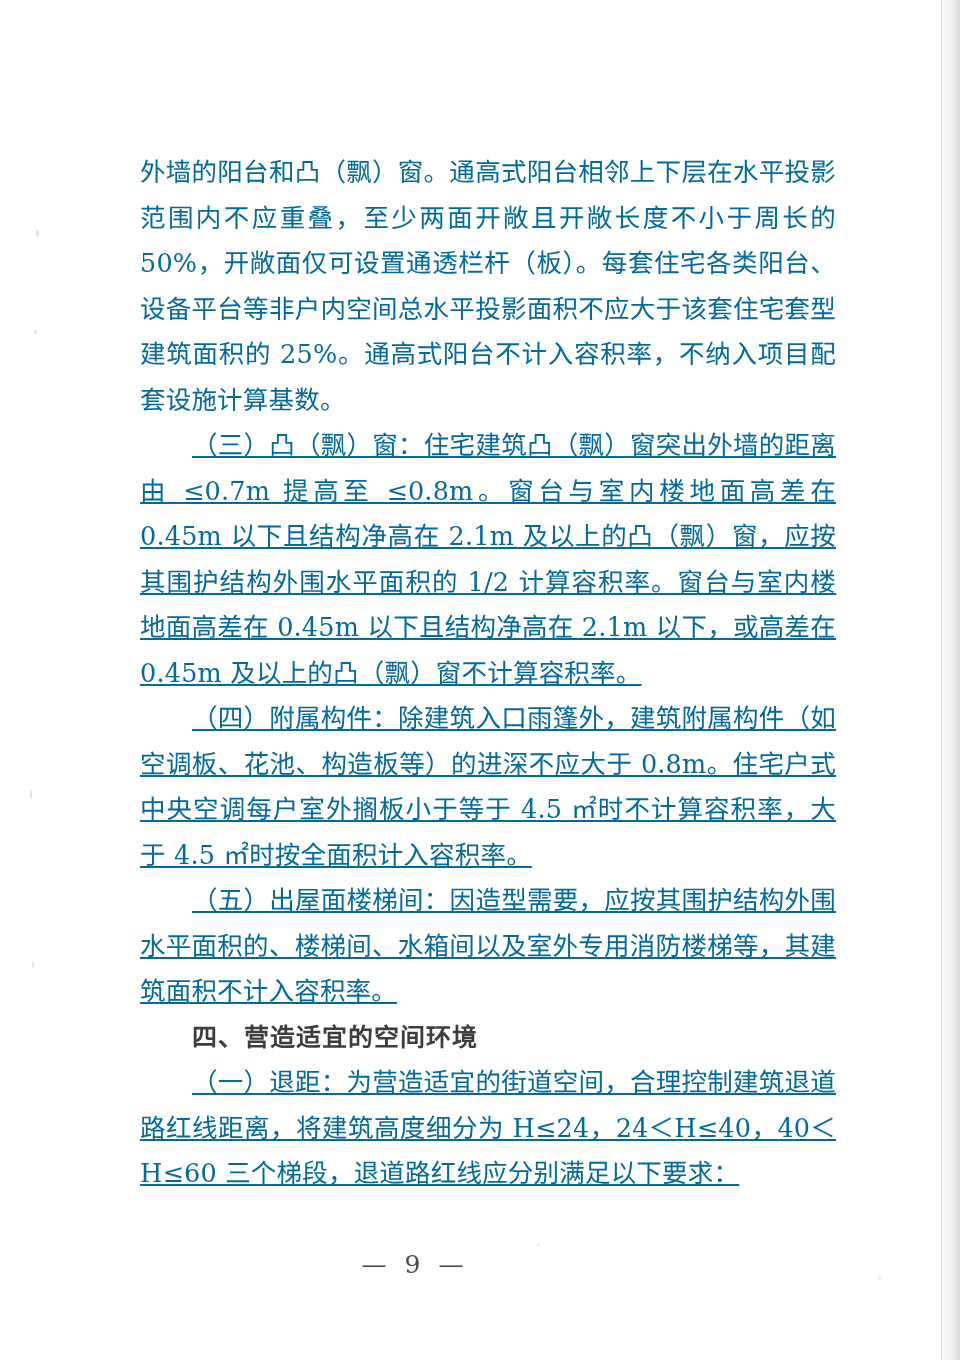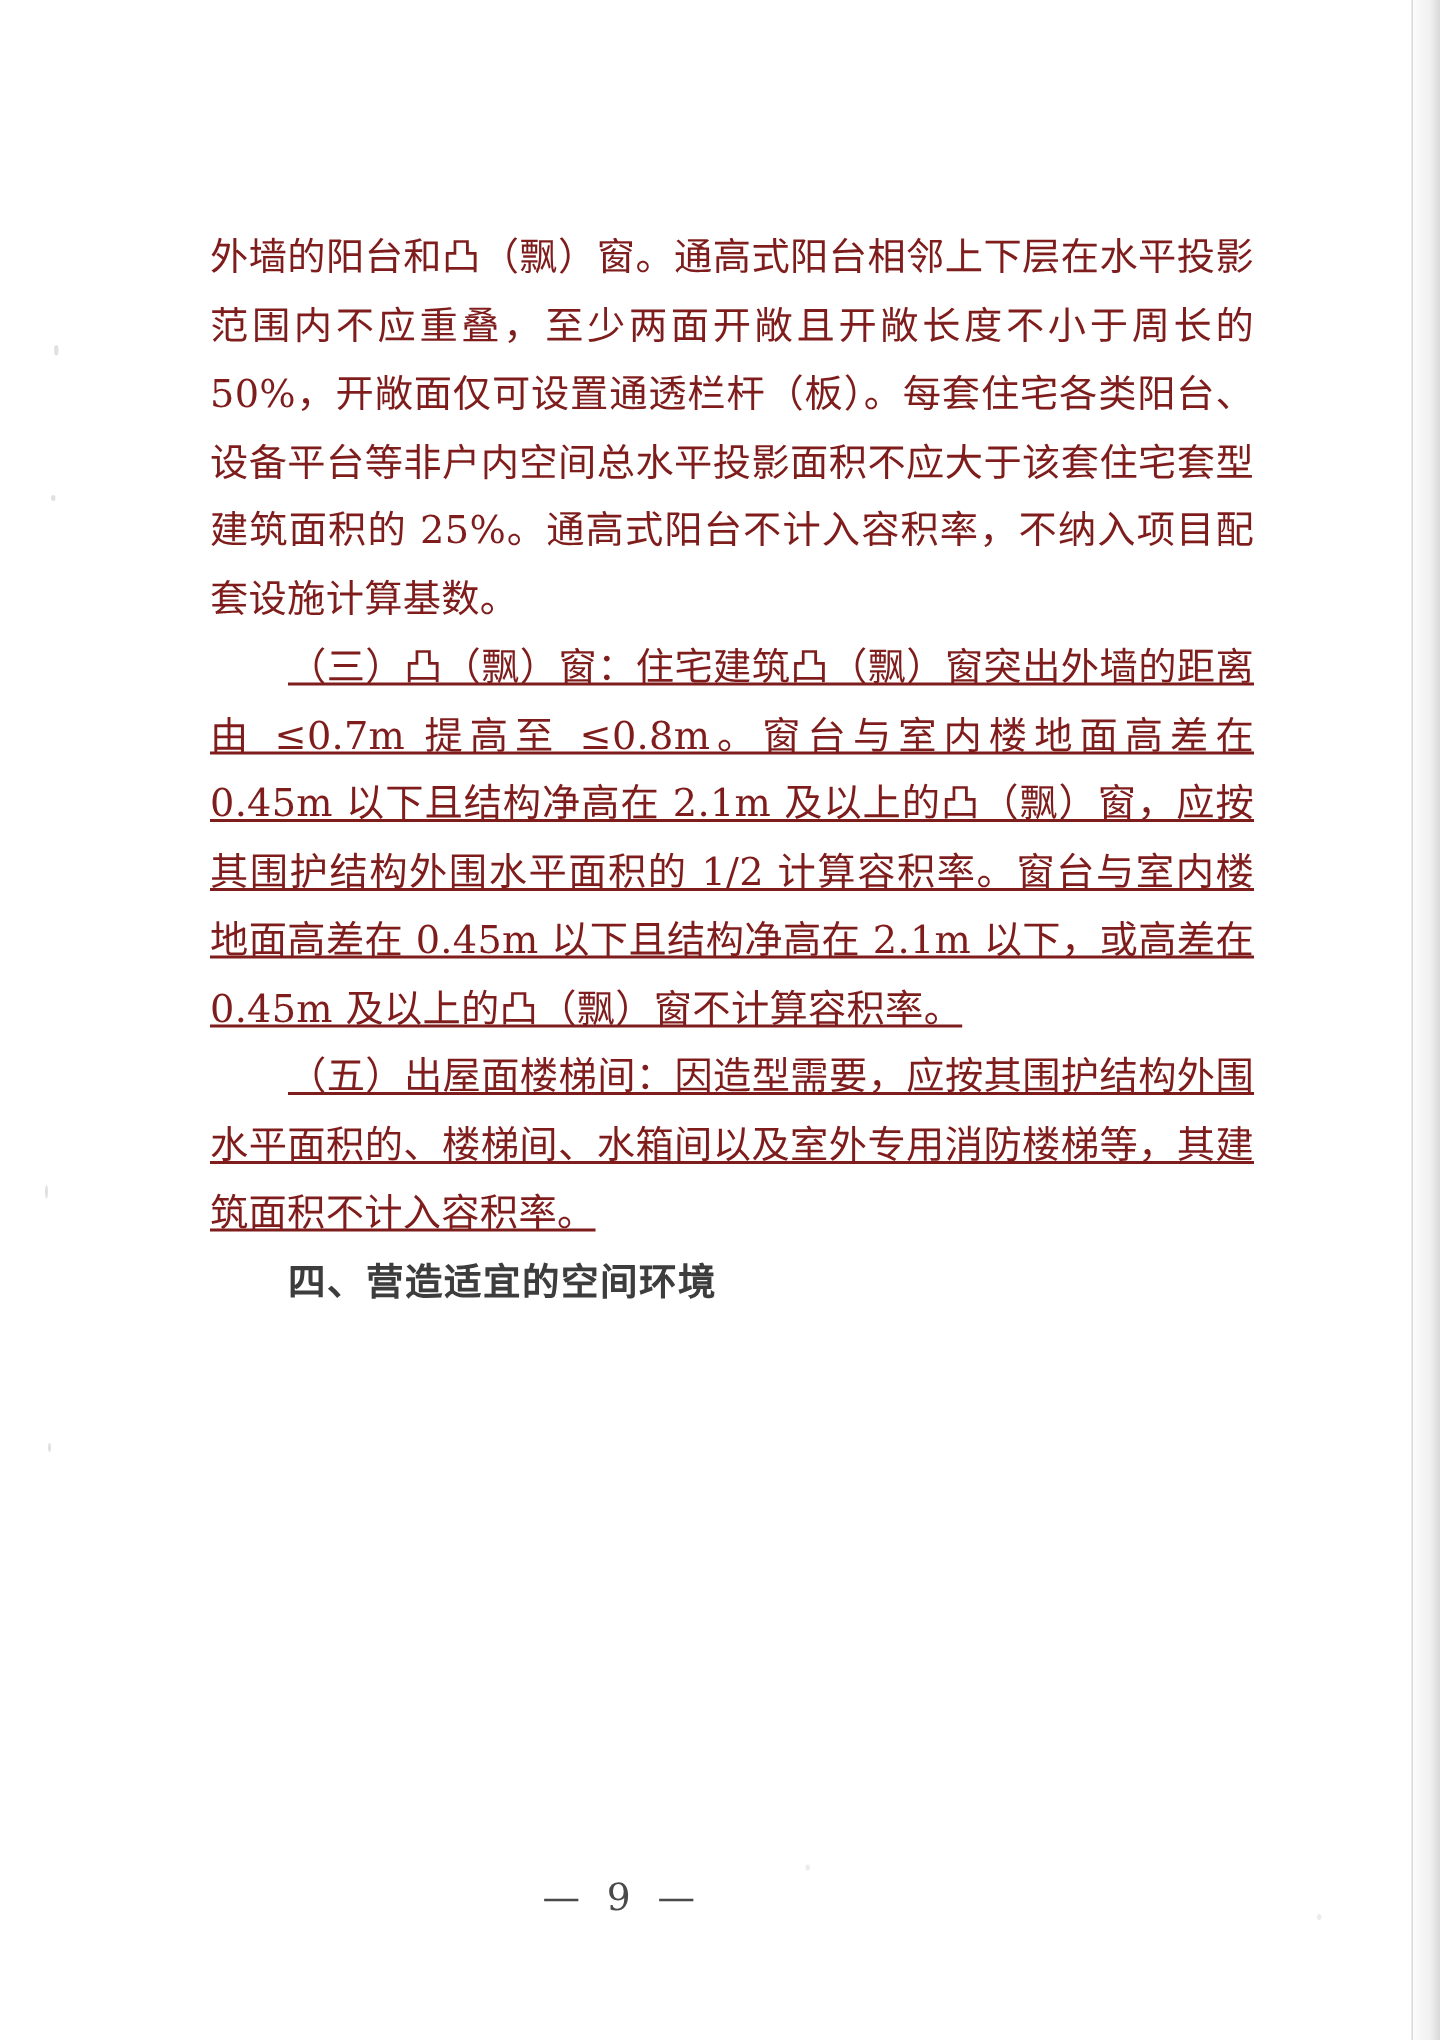--- a/index.html
+++ b/index.html
@@ -60,21 +60,21 @@
     left: 140px;
     top: 150px;
     width: 696px;
   }
 
   
   .para {
     font-family: "DejaVu Serif", "Liberation Serif", serif;
     font-size: 25.5px;
     line-height: 45.5px;
-    color: #7f1d1d;
+    color: #0369a1;
     margin: 0;
     text-align: justify;
     text-justify: inter-ideograph;
     letter-spacing: 0.2px;
     white-space: normal;
   }
 
   .para.indent {
     text-indent: 52px;
     text-decoration: underline;
@@ -119,23 +119,25 @@
   <div class="speck s4"></div>
   <div class="speck s5"></div>
   <div class="speck s6"></div>
 
   <div class="content">
 
     <p class="para">外墙的阳台和凸（飘）窗。通高式阳台相邻上下层在水平投影范围内不应重叠，至少两面开敞且开敞长度不小于周长的 50%，开敞面仅可设置通透栏杆（板）。每套住宅各类阳台、设备平台等非户内空间总水平投影面积不应大于该套住宅套型建筑面积的 25%。通高式阳台不计入容积率，不纳入项目配套设施计算基数。</p>
 
     <p class="para indent">（三）凸（飘）窗：住宅建筑凸（飘）窗突出外墙的距离由 ≤0.7m 提高至 ≤0.8m。窗台与室内楼地面高差在 0.45m 以下且结构净高在 2.1m 及以上的凸（飘）窗，应按其围护结构外围水平面积的 1/2 计算容积率。窗台与室内楼地面高差在 0.45m 以下且结构净高在 2.1m 以下，或高差在 0.45m 及以上的凸（飘）窗不计算容积率。</p>
 
+    <p class="para indent">（四）附属构件：除建筑入口雨篷外，建筑附属构件（如空调板、花池、构造板等）的进深不应大于 0.8m。住宅户式中央空调每户室外搁板小于等于 4.5 ㎡时不计算容积率，大于 4.5 ㎡时按全面积计入容积率。</p>
 
     <p class="para indent">（五）出屋面楼梯间：因造型需要，应按其围护结构外围水平面积的、楼梯间、水箱间以及室外专用消防楼梯等，其建筑面积不计入容积率。</p>
 
     <h2 class="heading">四、营造适宜的空间环境</h2>
 
+    <p class="para indent">（一）退距：为营造适宜的街道空间，合理控制建筑退道路红线距离，将建筑高度细分为 H≤24，24＜H≤40，40＜H≤60 三个梯段，退道路红线应分别满足以下要求：</p>
 
   </div>
 
   <div class="page-number">— 9 —</div>
 
 </div>
 
 </body></html>

